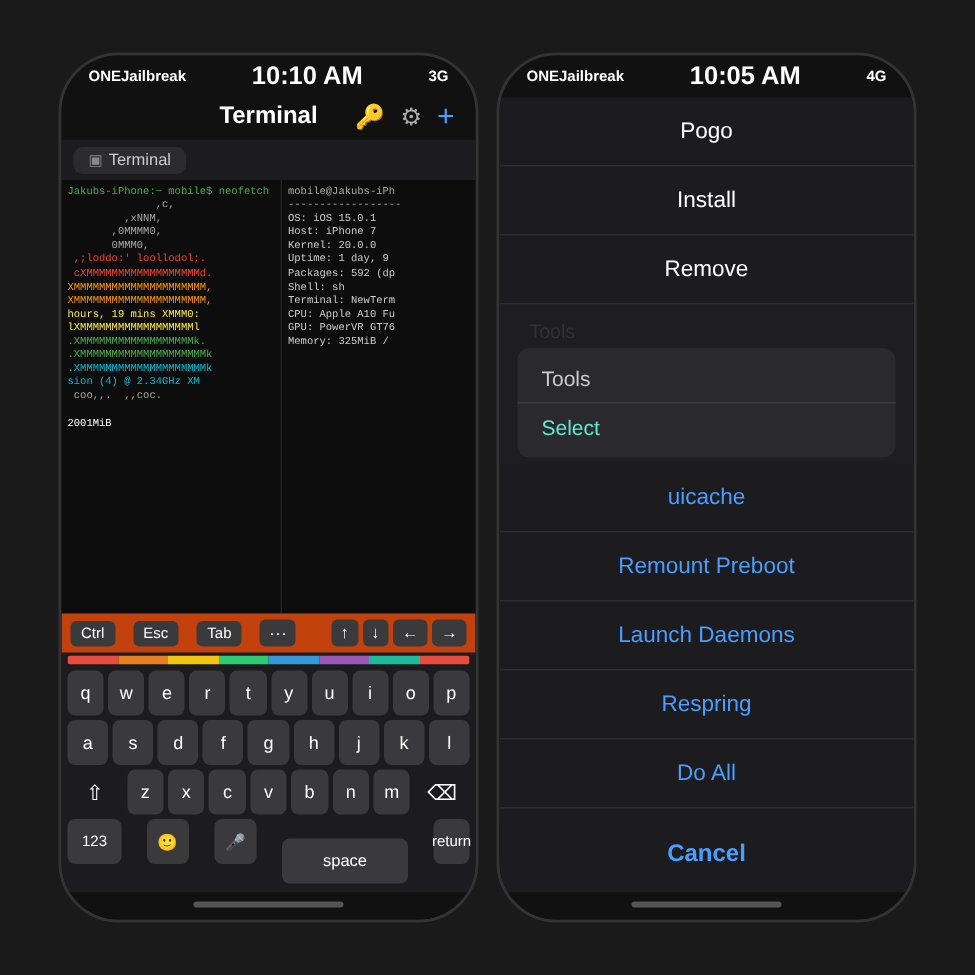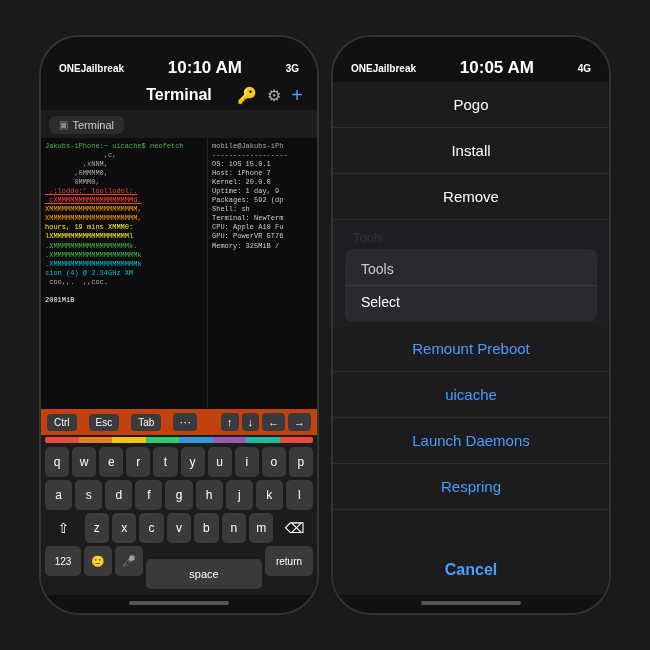--- a/index.html
+++ b/index.html
@@ -32,21 +32,21 @@
       border: 2px solid #333;
       overflow: hidden;
       display: flex;
       flex-direction: column;
       position: relative;
     }
     .status-bar {
       display: flex;
       justify-content: space-between;
       align-items: center;
-      padding: 21px 18px 4px;
+      padding: 4px 18px 4px;
       background: #111;
       color: #fff;
       font-size: 11px;
       font-weight: 600;
       flex-shrink: 0;
     }
     .status-bar .carrier { font-size: 10px; }
     .status-bar .time { font-size: 17px; font-weight: 700; }
     .status-bar .signals { font-size: 10px; }
     .title-bar {
@@ -101,31 +101,31 @@
     .term-left {
       flex: 1;
       padding: 4px 4px;
       font-family: 'Courier New', monospace;
       font-size: 7px;
       color: #ccc;
       overflow: hidden;
       line-height: 1.3;
     }
     .term-right {
-      width: 110px;
+      width: 130px;
       padding: 4px 4px;
       font-family: 'Courier New', monospace;
       font-size: 7px;
       color: #ccc;
       overflow: hidden;
       line-height: 1.3;
       border-left: 1px solid #222;
     }
     .green { color: #4caf50; }
-    .red { color: #f44336; text-decoration: underline; }
+    .red { color: #f44336; }
     .yellow { color: #ffeb3b; }
     .cyan { color: #00bcd4; }
     .white { color: #fff; }
     .orange { color: #ff9800; }
 
     .keyboard-area {
       background: #1c1c1e;
       flex-shrink: 0;
     }
     .kb-toolbar {
@@ -282,21 +282,21 @@
       </div>
     </div>
     <div class="tab-bar">
       <div class="tab">
         <span class="tab-icon">▣</span>
         <span>Terminal</span>
       </div>
     </div>
     <div class="terminal-area">
       <div class="term-left">
-        <div class="green">Jakubs-iPhone:~ uicache$ neofetch</div>
+        <div class="green">Jakubs-iPhone:~ mobile$ neofetch</div>
         <div style="color:#aaa">&nbsp;&nbsp;&nbsp;&nbsp;&nbsp;&nbsp;&nbsp;&nbsp;&nbsp;&nbsp;&nbsp;&nbsp;&nbsp;&nbsp;,c,</div>
         <div style="color:#aaa">&nbsp;&nbsp;&nbsp;&nbsp;&nbsp;&nbsp;&nbsp;&nbsp;&nbsp;,xNNM,</div>
         <div style="color:#aaa">&nbsp;&nbsp;&nbsp;&nbsp;&nbsp;&nbsp;&nbsp;,0MMMM0,</div>
         <div style="color:#aaa">&nbsp;&nbsp;&nbsp;&nbsp;&nbsp;&nbsp;&nbsp;0MMM0,</div>
         <div class="red">&nbsp;,;loddo:' loollodol;.</div>
         <div class="red">&nbsp;cXMMMMMMMMMMMMMMMMMMd.</div>
         <div class="orange">XMMMMMMMMMMMMMMMMMMMMM,</div>
         <div class="orange">XMMMMMMMMMMMMMMMMMMMMM,</div>
         <div class="yellow">hours, 19 mins XMMM0:</div>
         <div class="yellow">lXMMMMMMMMMMMMMMMMMMl</div>
@@ -374,26 +374,26 @@
           <div class="kb-key shift dark">⇧</div>
           <div class="kb-key">z</div>
           <div class="kb-key">x</div>
           <div class="kb-key">c</div>
           <div class="kb-key">v</div>
           <div class="kb-key">b</div>
           <div class="kb-key">n</div>
           <div class="kb-key">m</div>
           <div class="kb-key shift dark">⌫</div>
         </div>
-        <div class="kb-bottom-row" style="display:flex;gap:3px;justify-content:flex-start;">
+        <div class="kb-bottom-row" style="display:flex;gap:17px;justify-content:flex-start;">
           <div class="kb-bottom-key dark" style="width:36px;font-size:10px;">123</div>
           <div class="kb-bottom-key dark" style="width:28px;">🙂</div>
           <div class="kb-bottom-key dark" style="width:28px;">🎤</div>
           <div class="kb-bottom-key" style="flex:1;background:#3a3a3c;margin-top:13px;">space</div>
-          <div class="kb-bottom-key dark" style="width:48px;font-size:10px;">return</div>
+          <div class="kb-bottom-key dark" style="width:24px;font-size:10px;">return</div>
         </div>
       </div>
     </div>
     <div class="home-bar">
       <div class="home-indicator"></div>
     </div>
   </div>
 
   <div class="phone-right">
     <div class="status-bar">
@@ -404,28 +404,29 @@
     <div class="menu-list">
       <div class="menu-item">Pogo</div>
       <div class="menu-item">Install</div>
       <div class="menu-item">Remove</div>
 
       <div style="position:relative;">
         <div style="padding:10px 20px 4px;color:#999;font-size:13px;">Tools</div>
         <div style="position:absolute;top:0;left:0;right:0;bottom:0;background:rgba(30,30,35,0.85);z-index:1;"></div>
         <div style="position:relative;z-index:2;background:#2a2a2e;margin:0 12px 4px;border-radius:8px;padding:4px 0;">
           <div style="color:#ccc;font-size:14px;padding:8px 16px;border-bottom:1px solid #3a3a3e;">Tools</div>
-          <div style="color:#ffffff;font-size:14px;padding:8px 16px;">Select</div>
-        </div>
-      </div>
-
+          <div style="color:#5eead4;font-size:14px;padding:8px 16px;">Select</div>
+        </div>
+      </div>
+
+      <div class="menu-item blue">uicache</div>
       <div class="menu-item blue">Remount Preboot</div>
-      <div class="menu-item blue">uicache</div>
       <div class="menu-item blue">Launch Daemons</div>
       <div class="menu-item blue">Respring</div>
+      <div class="menu-item blue">Do All</div>
 
       <div style="flex:1;"></div>
       <div class="cancel-btn">Cancel</div>
     </div>
     <div class="home-bar">
       <div class="home-indicator"></div>
     </div>
   </div>
 
 </div>

